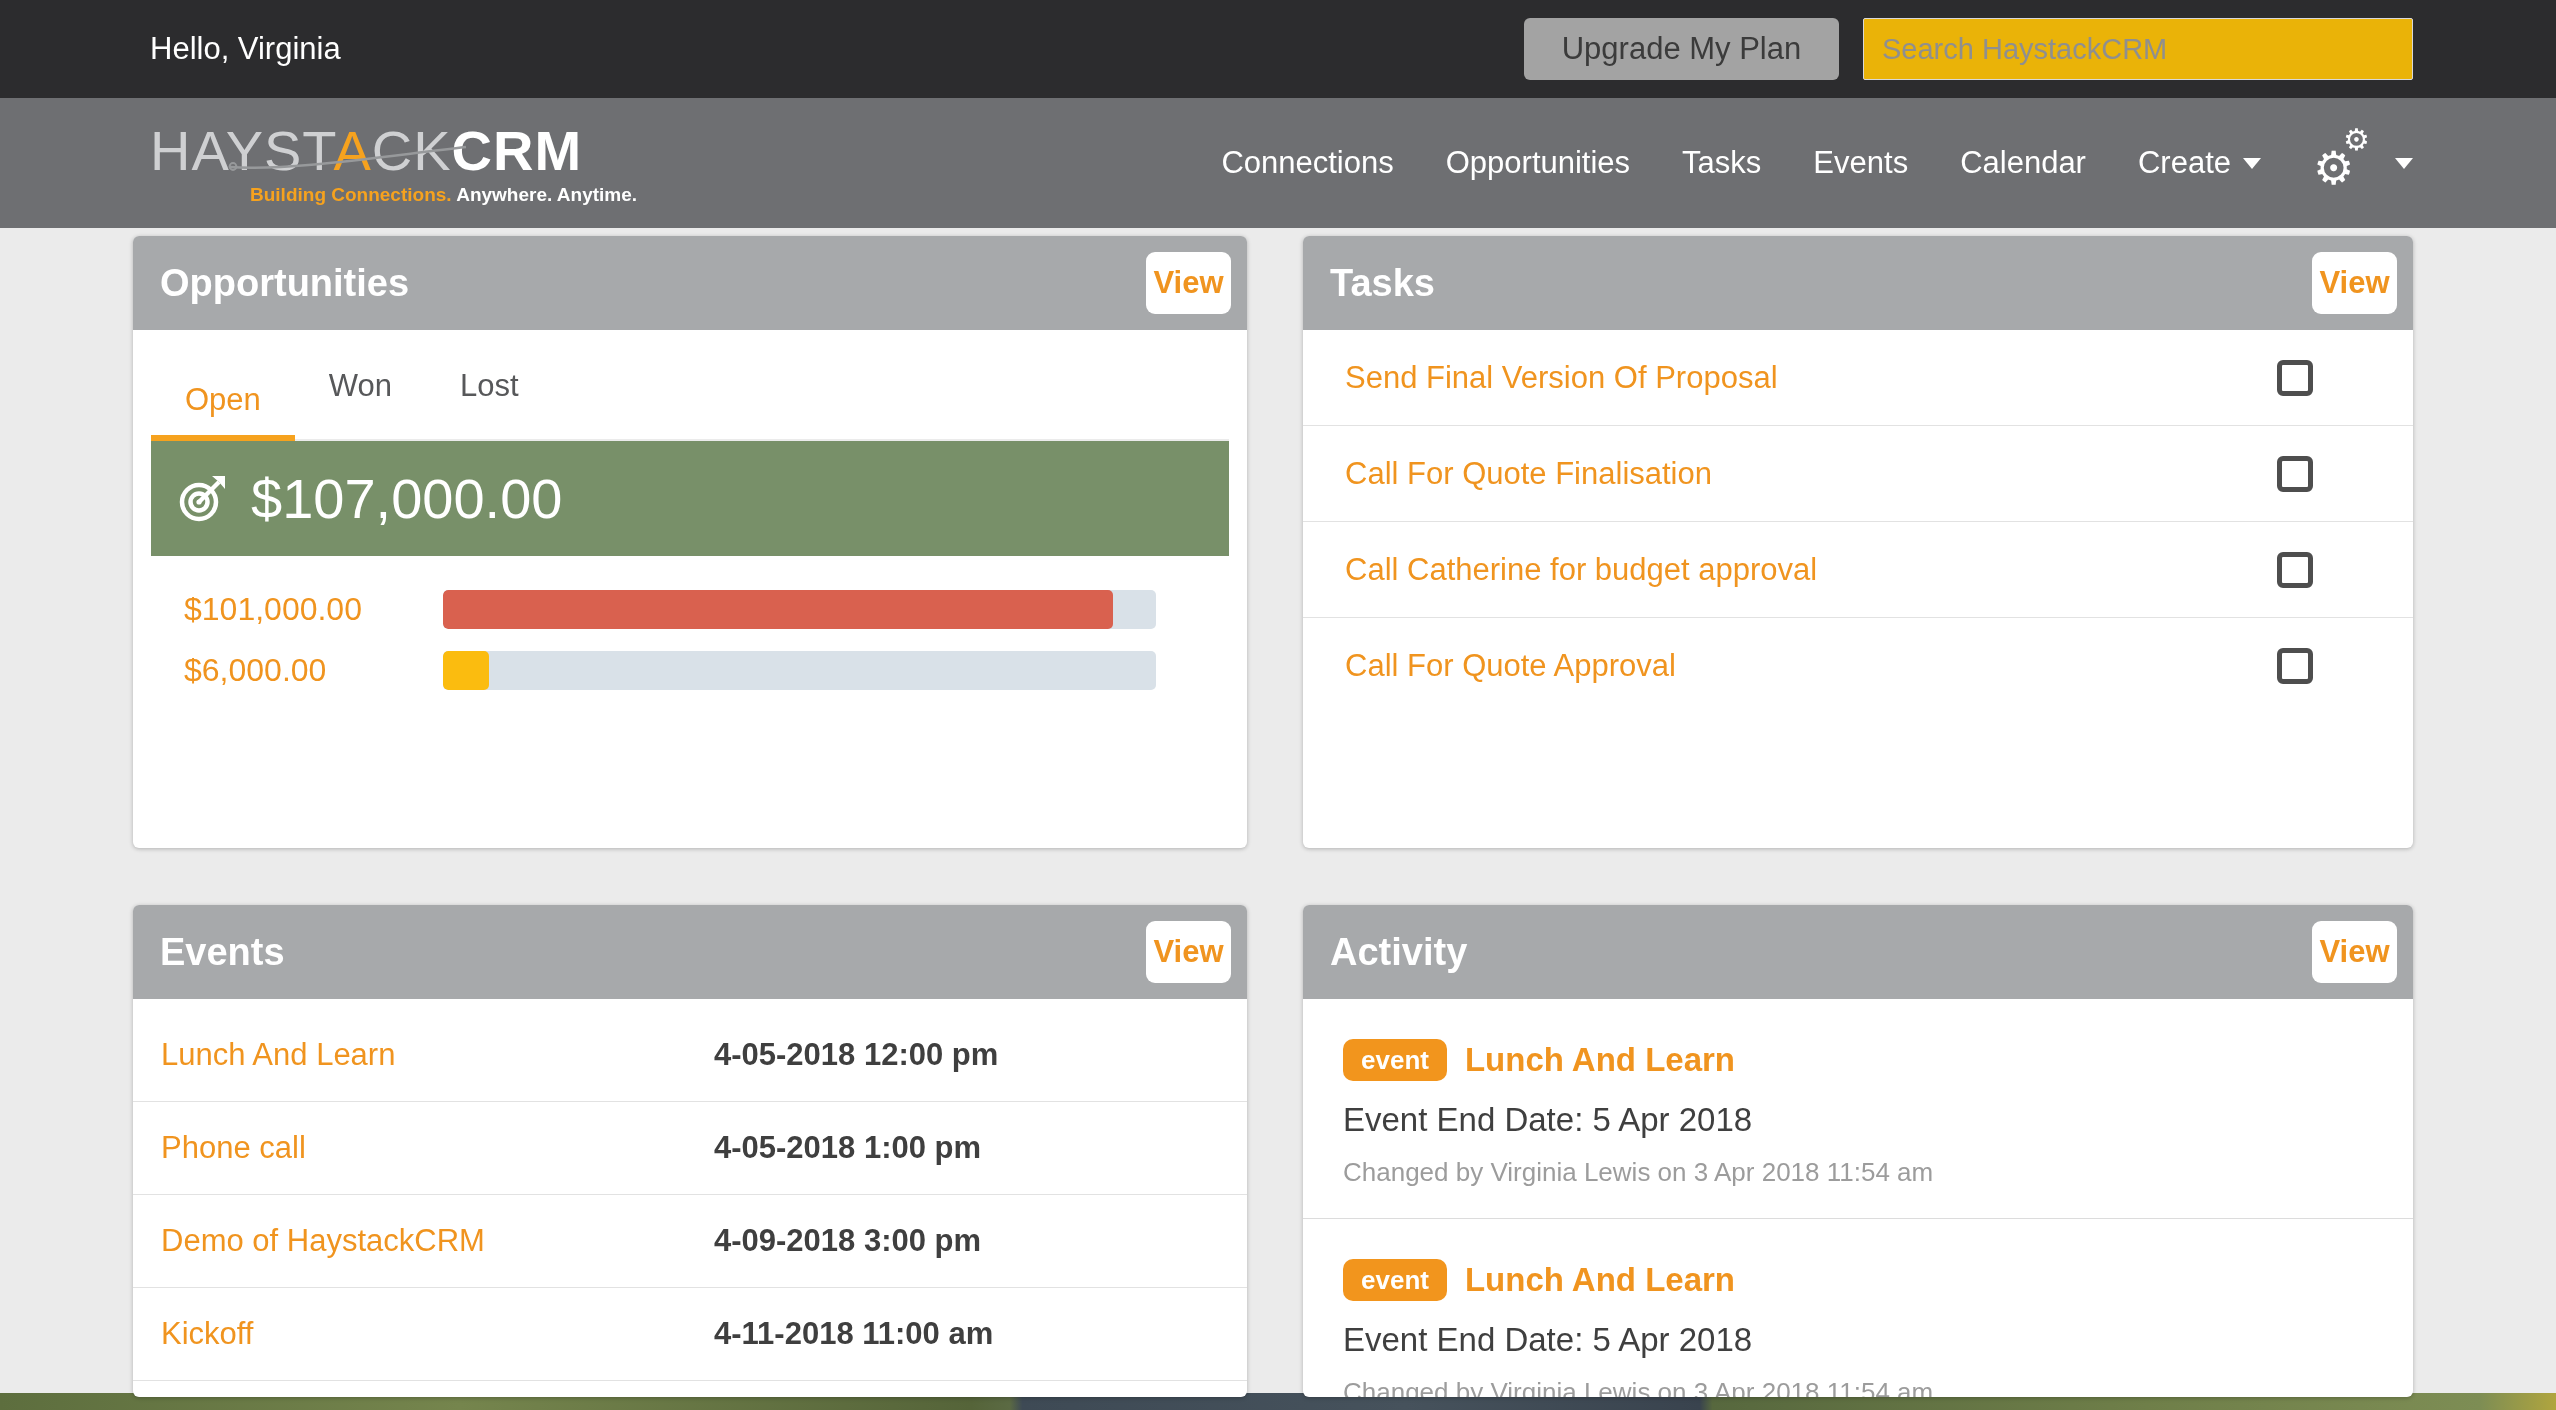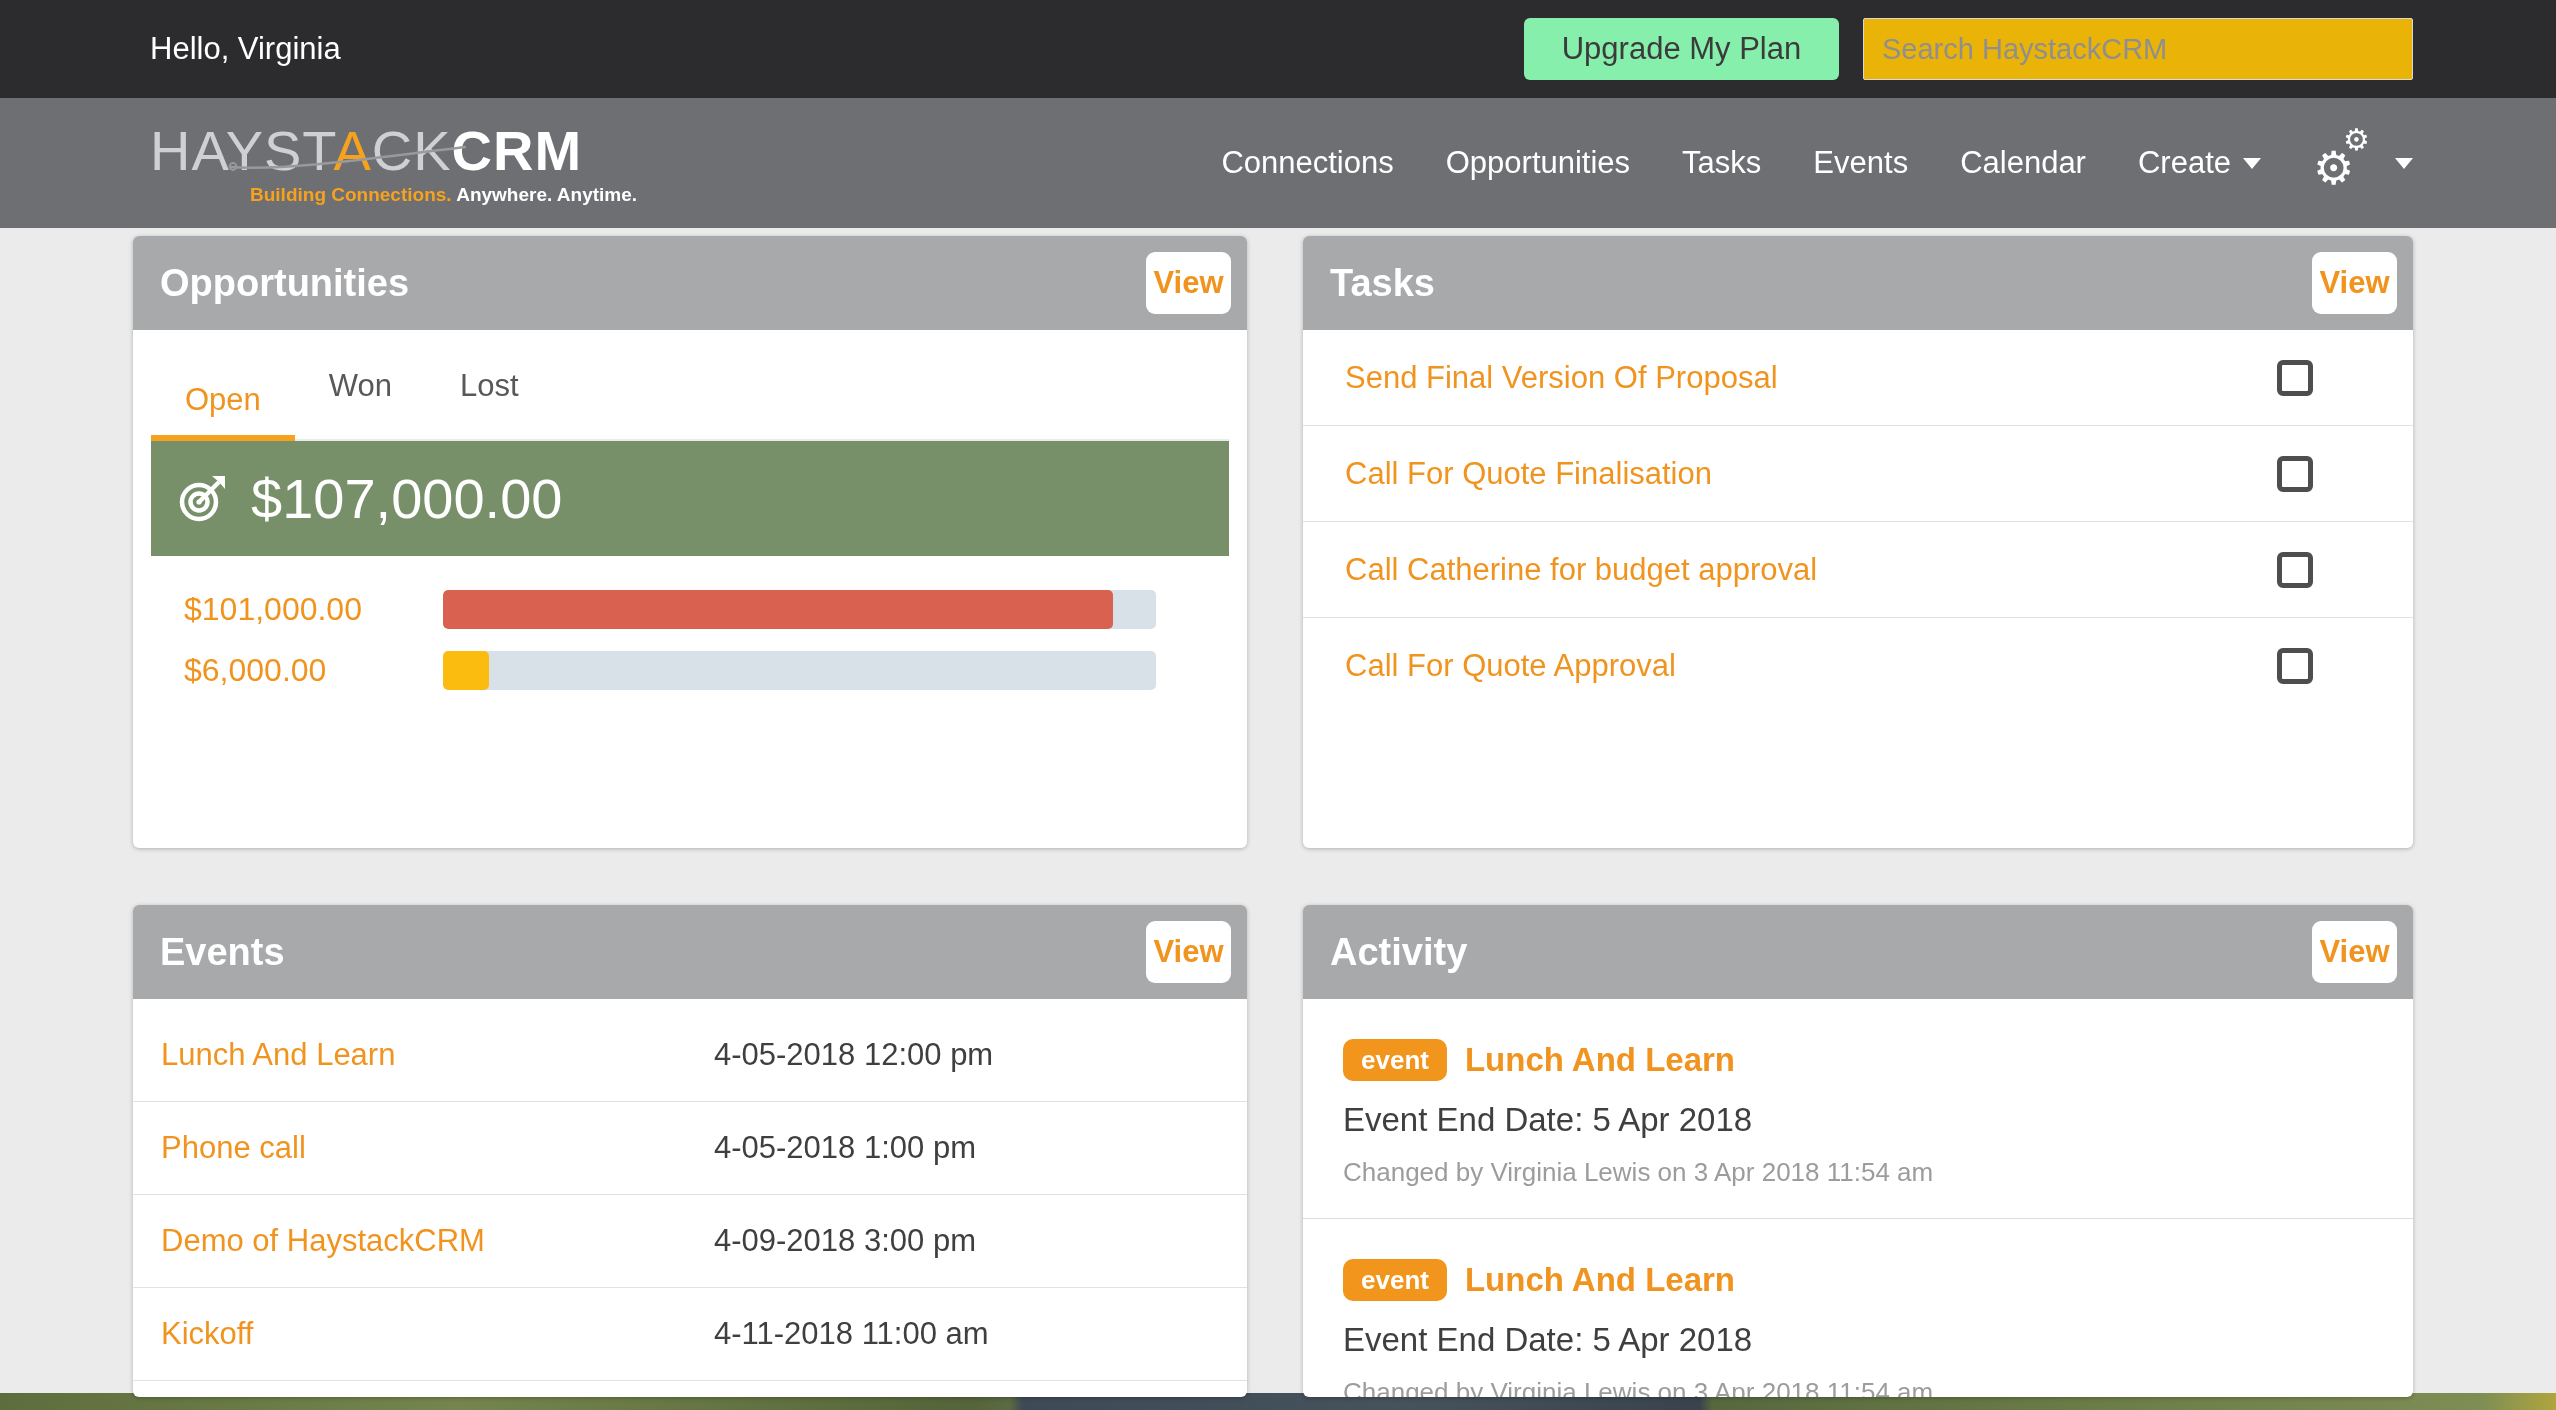--- a/index.html
+++ b/index.html
@@ -10,21 +10,21 @@
   }
 
   
   .topbar {
     height:98px; background:#2c2c2e; display:flex; align-items:center;
     padding:0 143px 0 150px; position:relative; z-index:3;
   }
   .greeting { color:#ffffff; font-size:31px; }
   .topbar-right { margin-left:auto; display:flex; align-items:center; gap:24px; }
   .upgrade-btn {
-    width:315px; height:62px; background:#86efac; border:none; border-radius:6px;
+    width:315px; height:62px; background:#a3a3a3; border:none; border-radius:6px;
     font-family:inherit; font-size:31px; color:#3b3b3b; cursor:pointer;
   }
   .search-input {
     width:550px; height:62px; border:1px solid #d8d8d8; border-radius:2px;
     background:#eab308; font-family:inherit; font-size:29px; color:#444; padding:0 18px;
   }
   .search-input::placeholder { color:#8f8f8f; }
 
   
   .navbar {
@@ -98,21 +98,21 @@
   .task-row:last-child { border-bottom:none; }
   .task-link { flex:1; color:#f0941f; font-size:31px; text-decoration:none; cursor:pointer; }
   .task-checkbox {
     width:36px; height:36px; border:5px solid #4e4e4e; border-radius:6px; background:#fff; cursor:pointer;
   }
 
   
   .event-list { padding-top:10px; }
   .event-row { height:93px; display:flex; align-items:center; padding:0 28px; border-bottom:1px solid #e2e2e2; }
   .event-link { width:553px; color:#f0941f; font-size:31px; text-decoration:none; cursor:pointer; }
-  .event-date { color:#3f3f3f; font-size:31px; }
+  .event-date { color:#3f3f3f; font-size:31px;font-weight:bold; }
 
   
   .activity-entry { padding:40px 40px 30px; }
   .activity-entry.first { border-bottom:1px solid #dcdcdc; }
   .entry-head { display:flex; align-items:center; gap:18px; }
   .event-badge {
     background:#f2951d; color:#ffffff; font-size:26px; font-weight:700;
     padding:8px 18px; border-radius:10px; line-height:1;
   }
   .entry-title { color:#f0941f; font-size:33px; font-weight:700; text-decoration:none; cursor:pointer; }

